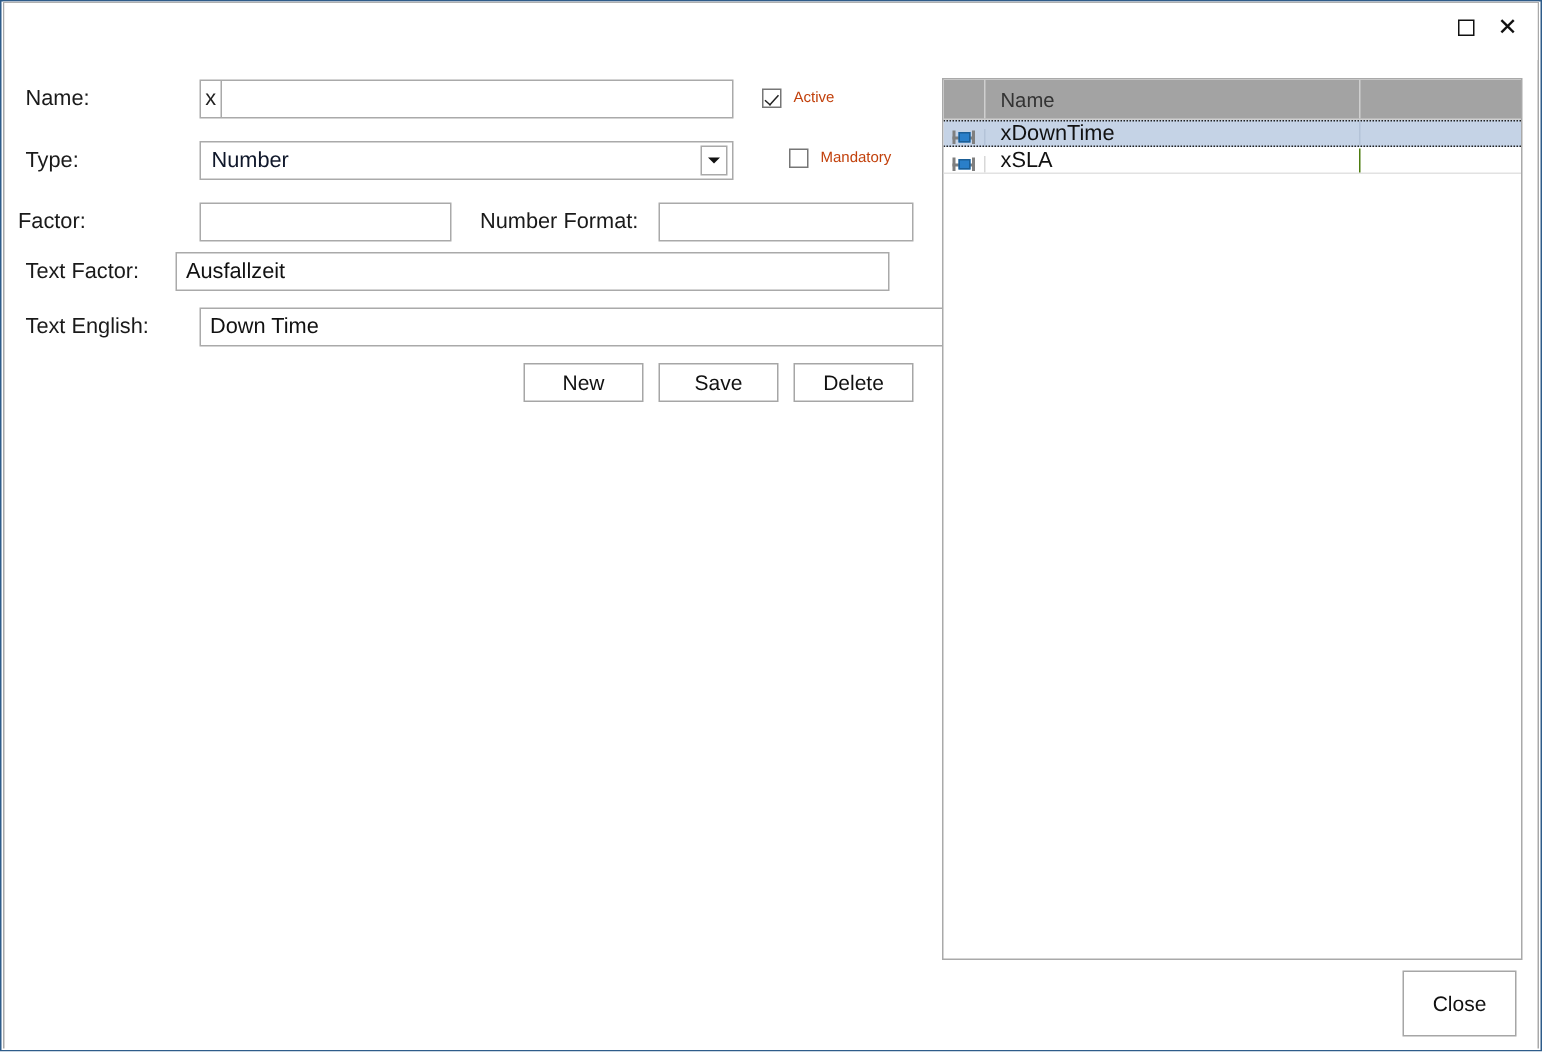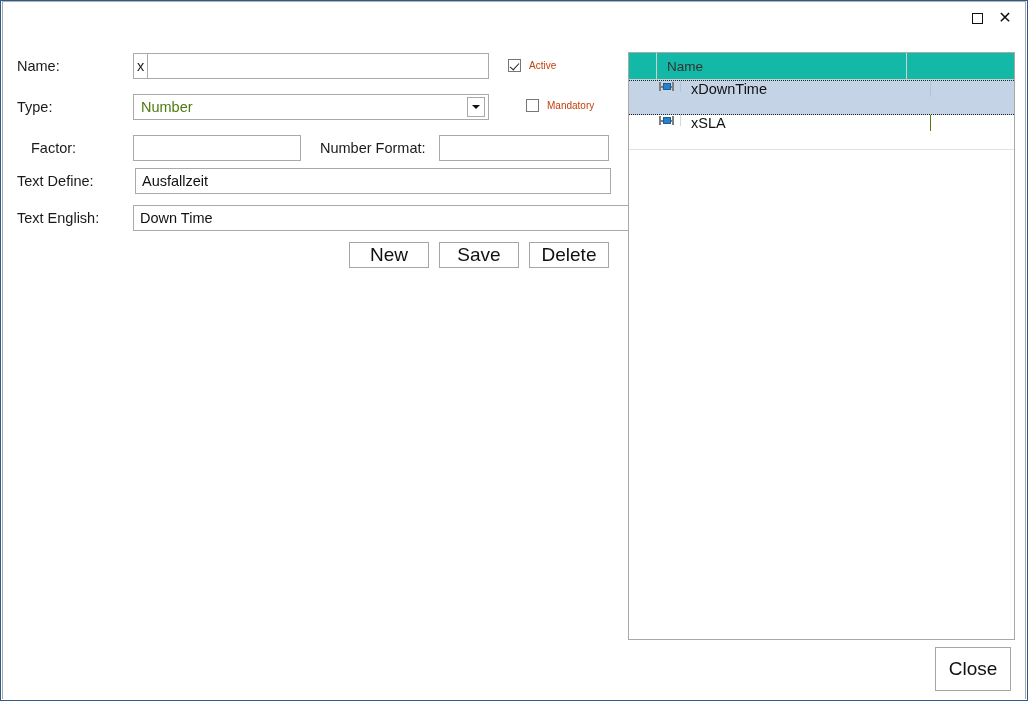--- a/index.html
+++ b/index.html
@@ -162,21 +162,21 @@
     height: 26px;
     border: 1px solid #aaaaaa;
     background: #ffffff;
     box-sizing: border-box;
     display: flex;
     align-items: center;
   }
   .combo-value {
     flex: 1 1 auto;
     font-size: 14.5px;
-    color: #4d7c0f;
+    color: #0f172a;
     padding-left: 7px;
     white-space: nowrap;
     overflow: hidden;
   }
   .combo-button {
     width: 18px;
     height: 20px;
     margin-right: 3px;
     border: 1px solid #a9a9a9;
     background: #ffffff;
@@ -228,21 +228,21 @@
     color: #c2410c;
     white-space: nowrap;
   }
 
   
   .btn {
     box-sizing: border-box;
     border: 1px solid #a6a6a6;
     background: #ffffff;
     font-family: "Liberation Sans", sans-serif;
-    font-size: 19px;
+    font-size: 14px;
     color: #111111;
     cursor: pointer;
     padding: 0;
   }
   .btn-form {
     position: absolute;
     width: 80px;
     height: 26px;
     top: 202px;
   }
@@ -256,45 +256,44 @@
     height: 588px;
     border: 1px solid #a9a9a9;
     background: #ffffff;
     box-sizing: border-box;
     overflow: hidden;
   }
   .grid-header {
     display: flex;
     height: 27px;
     border-bottom: 1px solid #cfcfcf;
-    background: #14b8a6;
+    background: #a3a3a3;
     box-sizing: border-box;
   }
   .gh-cell {
     box-sizing: border-box;
     display: flex;
     align-items: center;
     font-size: 13.5px;
     color: #333333;
     border-right: 1px solid #cfcfcf;
     padding-left: 10px;
     height: 100%;
   }
   .gh-indicator { width: 28px; padding-left: 0; }
   .gh-name { width: 250px; }
   .gh-extra { flex: 1 1 auto; border-right: none; }
 
   .grid-row {
     display: flex;
-    height: 35px;
+    height: 18px;
     box-sizing: border-box;
     border-bottom: 1px solid #e2e2e2;
-    align-items: flex-start;
+    align-items: flex-end;
     cursor: pointer;
-    padding-left: 24px;
   }
   .grid-row.selected {
     background: #c5d3e6;
     border-top: 1px dotted #222222;
     border-bottom: 1px dotted #222222;
   }
   .gr-indicator {
     width: 28px;
     flex: 0 0 auto;
     display: flex;
@@ -398,34 +397,34 @@
       <div class="form-row" style="left:14px; top:54px; height:26px;">
         <span class="field-label">Type:</span>
       </div>
       <div class="combo">
         <span class="combo-value">Number</span>
         <span class="combo-button">
           <span class="caret-down"></span>
         </span>
       </div>
 
-      <div class="form-row" style="left:28px; top:95px; height:26px;justify-content:center;">
+      <div class="form-row" style="left:9px; top:95px; height:26px;justify-content:center;">
         <span class="field-label">Factor:</span>
       </div>
       <input class="text-input" type="text" style="position: absolute; left: 130px; top: 95px; width: 168px;" value="">
 
       <div class="form-row" style="left:317px; top:95px; height:26px;">
         <span class="field-label">Number Format:</span>
       </div>
       <input class="text-input" type="text" style="position: absolute; left: 436px; top: 95px; width: 170px;" value="">
 
       <div class="form-row" style="left:14px; top:128px; height:26px;">
-        <span class="field-label">Text Define:</span>
-      </div>
-      <input class="text-input" type="text" style="position: absolute; left: 132px; top: 128px; width: 476px;" value="Ausfallzeit">
+        <span class="field-label">Text Factor:</span>
+      </div>
+      <input class="text-input" type="text" style="position: absolute; left: 114px; top: 128px; width: 476px;" value="Ausfallzeit">
 
       <div class="form-row" style="left:14px; top:165px; height:26px;">
         <span class="field-label">Text English:</span>
       </div>
       <input class="text-input" type="text" style="position: absolute; left: 130px; top: 165px; width: 535px;" value="Down Time">
 
       <div class="checkbox-row" style="left:505px; top:19px;">
         <span class="checkbox-box checked"></span>
         <span class="checkbox-label">Active</span>
       </div>

